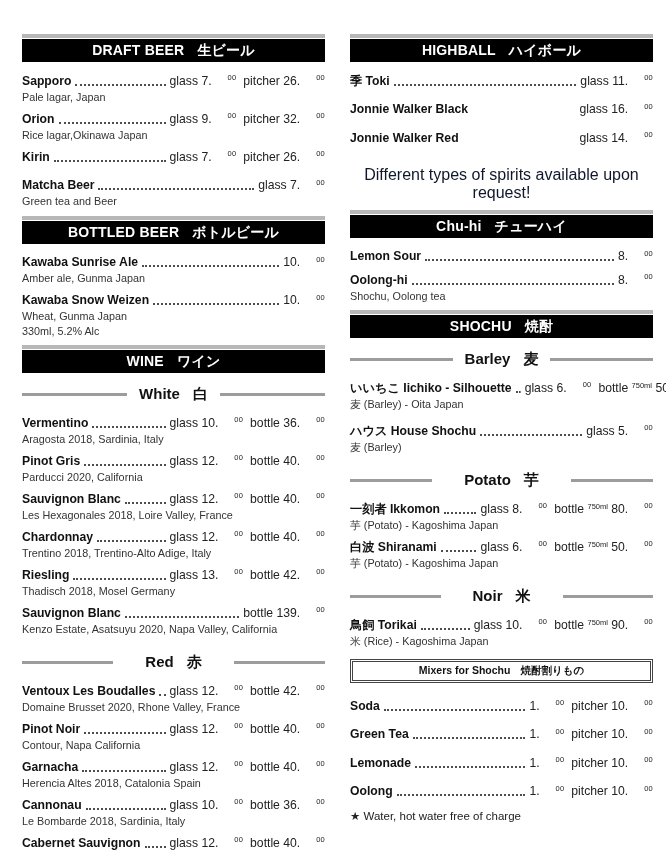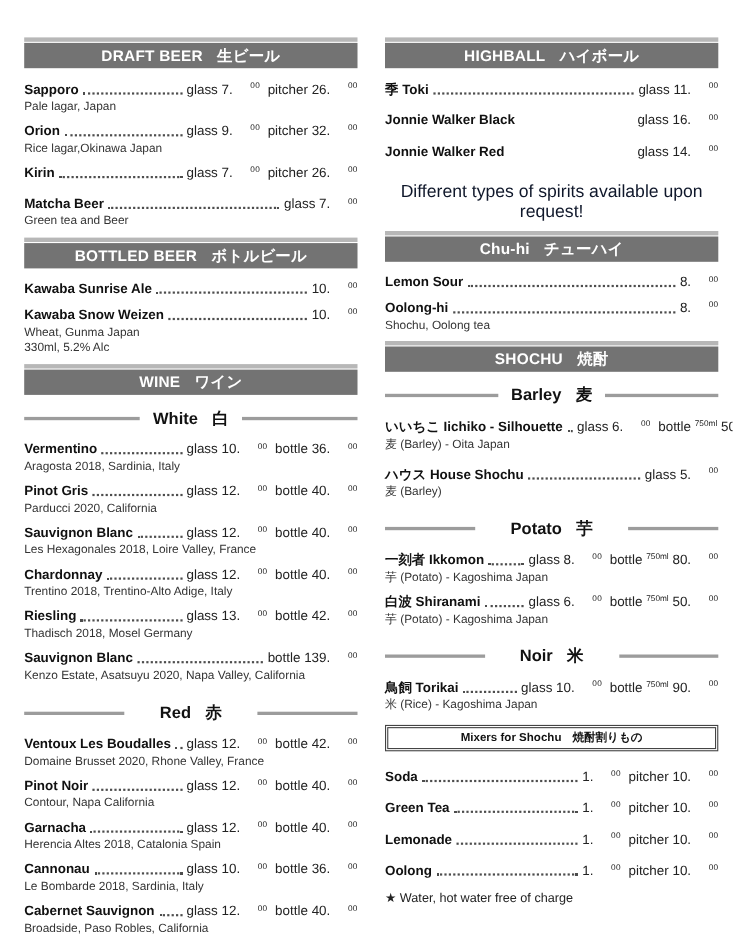--- a/index.html
+++ b/index.html
@@ -10,21 +10,21 @@
     font-family: "Liberation Sans", "DejaVu Sans", sans-serif;
   }
   .page { display: flex; gap: 25px; padding: 34px 14px 0 22px; }
   .col { flex: 0 0 303px; width: 303px; }
 
   .section + .section { margin-top: 8px; }
 
   .banner { margin-bottom: 8px; }
   .strip { height: 4px; background: #b7b7b7; margin-bottom: 1px; }
   .bar {
-    background: #737373; color: #fff; height: 23px; line-height: 23px;
+    background: #000000; color: #fff; height: 23px; line-height: 23px;
     text-align: center; font-weight: bold; font-size: 14px; letter-spacing: .2px;
   }
   .bar-jp { margin-left: 13px; }
 
   .item { margin-bottom: 5px; }
   .item.extra-gap { margin-top: 10px; }
   .row { display: flex; align-items: flex-end; line-height: 15px; }
   .name { font-weight: bold; font-size: 12.2px; white-space: nowrap; color: #111; }
   .leader { flex: 1 1 6px; min-width: 5px; border-bottom: 2px dotted #4d4d4d; margin: 0 4px 3px 4px; }
   .leader.no-dots { border-bottom: none; }
@@ -100,20 +100,21 @@
           <div class="strip"></div>
           <div class="bar"><span class="bar-en">BOTTLED BEER</span><span class="bar-jp">ボトルビール</span></div>
         </div>
         <div class="items">
           <div class="item">
             <div class="row">
               <span class="name">Kawaba Sunrise Ale</span>
               <span class="leader"></span>
               <span class="prices"><span class="seg"><span class="amount">10.</span><span class="cents">00</span></span></span>
             </div>
+            <div class="desc">Amber ale, Gunma Japan</div>
           </div>
           <div class="item">
             <div class="row">
               <span class="name">Kawaba Snow Weizen</span>
               <span class="leader"></span>
               <span class="prices"><span class="seg"><span class="amount">10.</span><span class="cents">00</span></span></span>
             </div>
             <div class="desc">Wheat, Gunma Japan</div>
             <div class="desc">330ml, 5.2% Alc</div>
           </div>

